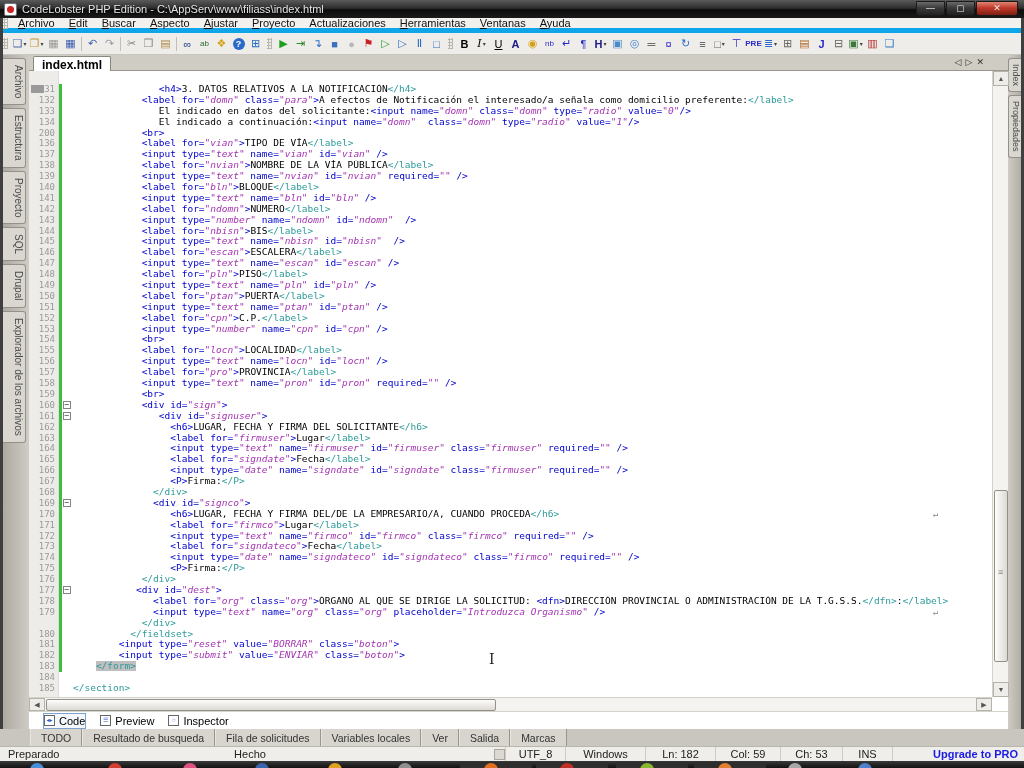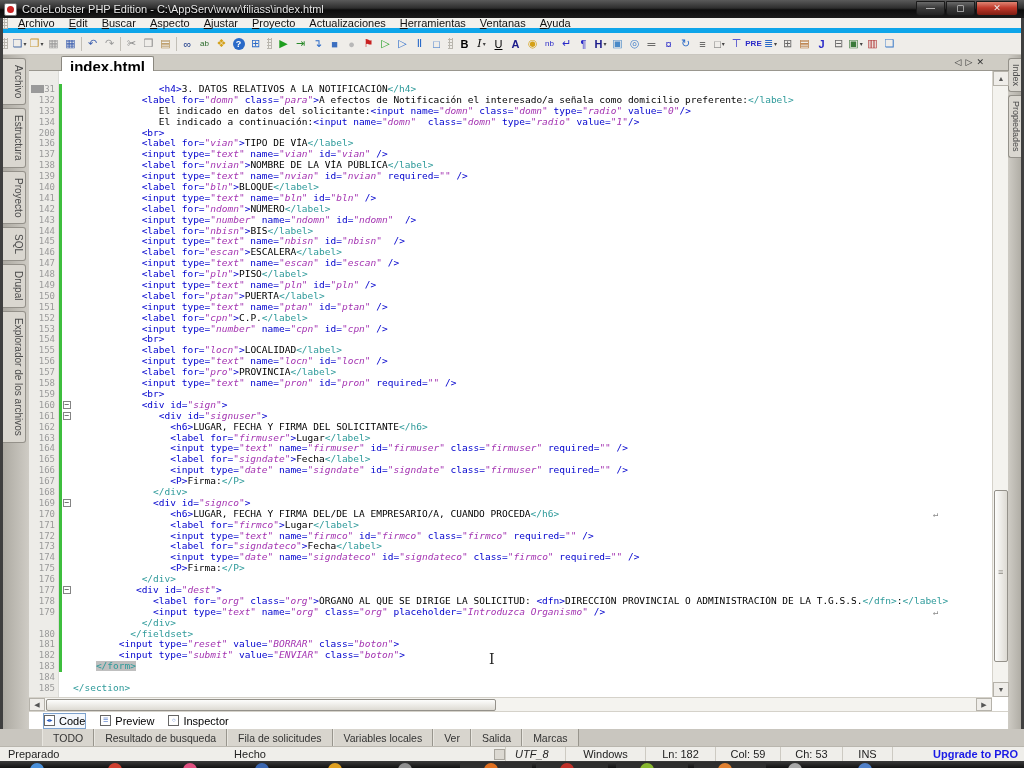--- a/index.html
+++ b/index.html
@@ -36,21 +36,21 @@
   .dockR { position:absolute; right:0; top:55px; width:16px; height:674px; background:linear-gradient(270deg,#a9a69e,#cfccc5); }
   .vtab { writing-mode:vertical-rl; font-size:10px; color:#4a4a4a; background:#DAD7D0; border:1px solid #94918a;
     border-left:none; border-radius:0 3px 3px 0; padding:6px 1px; margin:3px 0 3px 2px; display:block; width:24px; text-align:center; }
   .dockR .vtab { border-left:1px solid #94918a; border-right:none; border-radius:3px 0 0 3px; margin:3px 2px 3px 0; width:13px; padding:5px 0; font-size:9px; }
   .edge { position:absolute; width:3px; background:#3f3f3f; top:18px; height:743px; }
 
   
   .center { position:absolute; left:29px; top:55px; width:979px; height:674px; background:#fff; }
   .tabstrip { position:absolute; left:0; top:0; width:979px; height:16px; background:#CFCCC4; border-bottom:1px solid #9a978f; }
   .filetab { position:absolute; left:4px; top:1px; height:15px; background:#fff; border:1px solid #8a877f; border-bottom:none;
-    border-radius:2px 2px 0 0; font-size:15px; font-weight:bold; padding:1px 8px 0 8px;margin-left:28px; }
+    border-radius:2px 2px 0 0; font-size:12px; font-weight:bold; padding:1px 8px 0 8px; }
   .tabctrl { position:absolute; right:20px; top:2px; font-size:9px; color:#333; letter-spacing:4px; }
 
   
   .editor { position:absolute; left:0; top:16px; width:963px; height:626px; background:#fff; overflow:hidden; }
   .gutterbg { position:absolute; left:0; top:0; width:30px; height:626px; background:#EDECE8; border-right:1px solid #dcdcd8; }
   .rows { position:absolute; left:0; top:13px; width:963px; }
   .crow { position:relative; height:10.9px; display:flex; font-family:"DejaVu Sans Mono",monospace; font-size:9.5px; line-height:10.9px; white-space:pre; }
   .cnum { width:30px; flex:none; text-align:right; padding-right:4px; color:#9a9a9a; font-size:9px; }
   .cbar { width:3px; flex:none; }
   .cbar.on { background:#3DBE3D; }
@@ -75,21 +75,21 @@
   .harrow { width:16px; height:13px; float:left; background:#EFEDE9; border:1px solid #b5b2aa; color:#555; font-size:7px; text-align:center; line-height:12px; }
   .hthumb { position:absolute; left:17px; top:1px; width:450px; height:12px; background:linear-gradient(#fdfdfc,#DDDAD3); border:1px solid #94918a; border-radius:2px; }
 
   
   .viewtabs { position:absolute; left:0; top:656px; width:979px; height:18px; background:#fff; border-top:1px solid #d5d2ca; display:flex; align-items:center; }
   .vwtab { display:flex; align-items:center; margin-left:14px; font-size:11px; padding:1px 0; }
   .vwtab.sel { border:1px solid #7DA2CE; background:#F4F8FD; }
   .vt-ico { width:11px; height:11px; border:1px solid #666; background:#fff; margin-right:4px; position:relative; font-size:6px; line-height:9px; text-align:center; color:#2255bb; overflow:hidden; }
 
   
-  .paneltabs { position:absolute; left:0; top:729px; width:1024px; height:17px; background:#C9C6BF; display:flex; padding-left:42px; }
+  .paneltabs { position:absolute; left:0; top:729px; width:1024px; height:17px; background:#C9C6BF; display:flex; padding-left:30px; }
   .ptab { background:#D8D5CE; border-right:1px solid #98958d; border-left:1px solid #e8e6e0; font-size:10.5px; color:#333;
     display:flex; align-items:center; padding:0 10px; }
 
   
   .statusbar { position:absolute; left:0; top:746px; width:1024px; height:15px; background:#EFEEEA; border-top:1px solid #b9b6ae;
     display:flex; align-items:center; font-size:11px; color:#222; }
   .sseg { height:15px; line-height:14px; border-left:1px solid #cdcac2; padding:0 9px; flex:none; }
   .sseg.first { border-left:none; width:170px; padding-left:8px; }
   .sseg.hecho { width:160px; text-align:center; border-left:none; }
   .sspacer { flex:1; }
@@ -411,21 +411,21 @@
       <div class="ptab">Ver</div>
       <div class="ptab">Salida</div>
       <div class="ptab">Marcas</div>
     </div>
 
   <div class="statusbar">
     <div class="sseg first">Preparado</div>
     <div class="sseg hecho">Hecho</div>
     <div class="sspacer"></div>
     <div class="sbtn"></div>
-    <div class="sseg" style="width:60px;font-style:italic;">UTF_8</div>
+    <div class="sseg" style="width:60px;text-align:center;">UTF_8</div>
     <div class="sseg" style="width:80px;text-align:center;">Windows</div>
     <div class="sseg" style="width:70px;text-align:center;">Ln: 182</div>
     <div class="sseg" style="width:65px;text-align:center;">Col: 59</div>
     <div class="sseg" style="width:62px;text-align:center;">Ch: 53</div>
     <div class="sseg" style="width:50px;text-align:center;">INS</div>
     <div class="sseg upgrade" style="width:132px;text-align:right;">Upgrade to PRO version</div>
   </div>
 
   <div class="taskbar" id="taskbar">
       <div class="tbico" style="left: 30px; background: rgb(74, 144, 217);"></div>

